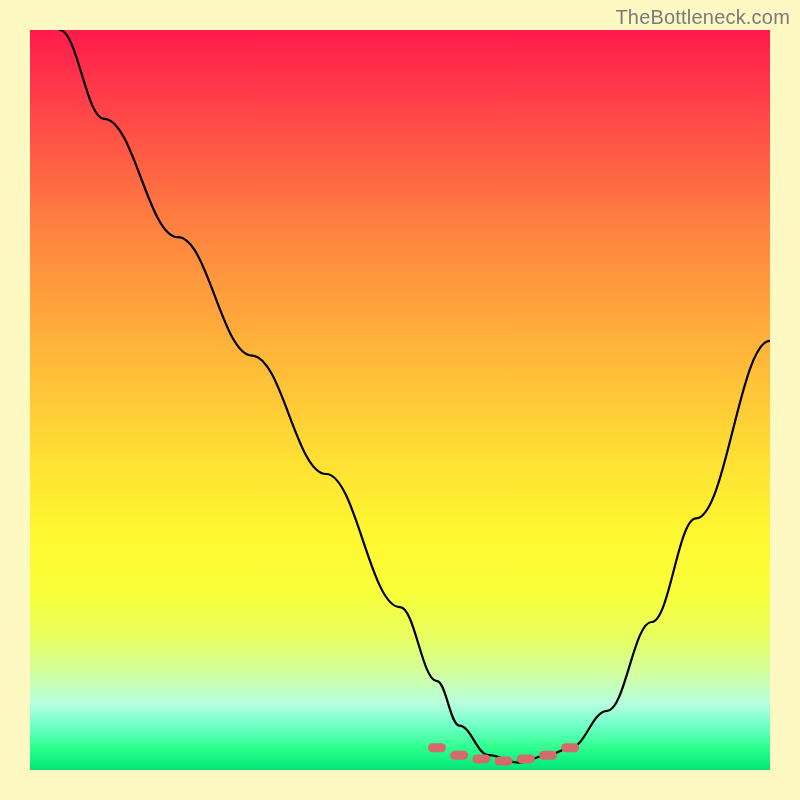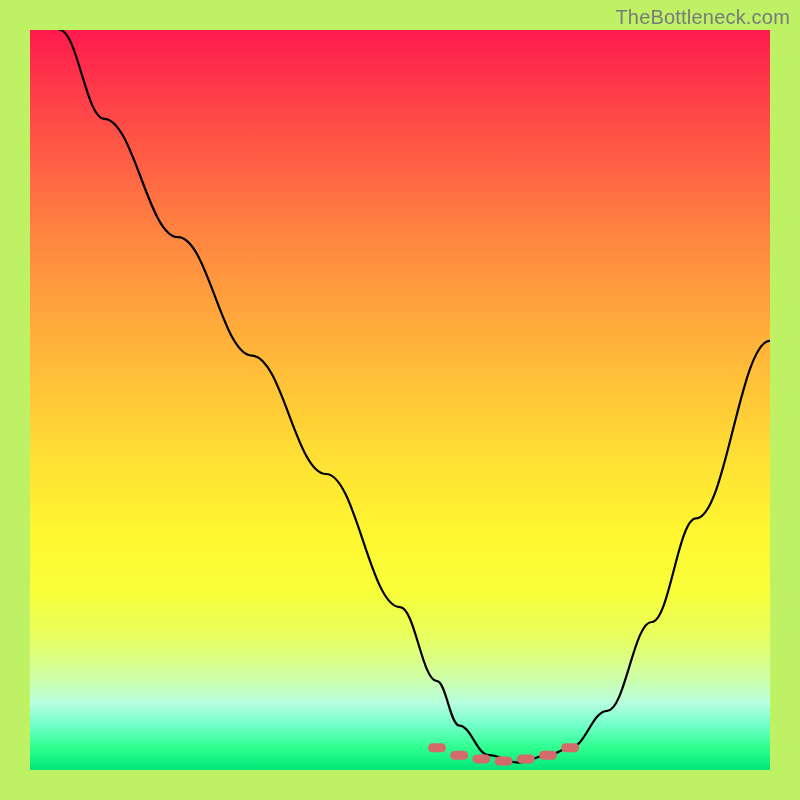--- a/index.html
+++ b/index.html
@@ -8,21 +8,21 @@
     width: 800px;
     height: 800px;
     background: #000;
     overflow: hidden;
     font-family: Arial, Helvetica, sans-serif;
   }
   .frame {
     position: relative;
     width: 800px;
     height: 800px;
-    background: #bef264;
+    background: #fef9c3;
   }
   .plot {
     position: absolute;
     left: 30px;
     top: 30px;
     width: 740px;
     height: 740px;
     background: linear-gradient(to bottom,
       #ff1a4d 0%,
       #ff3a4a 8%,

